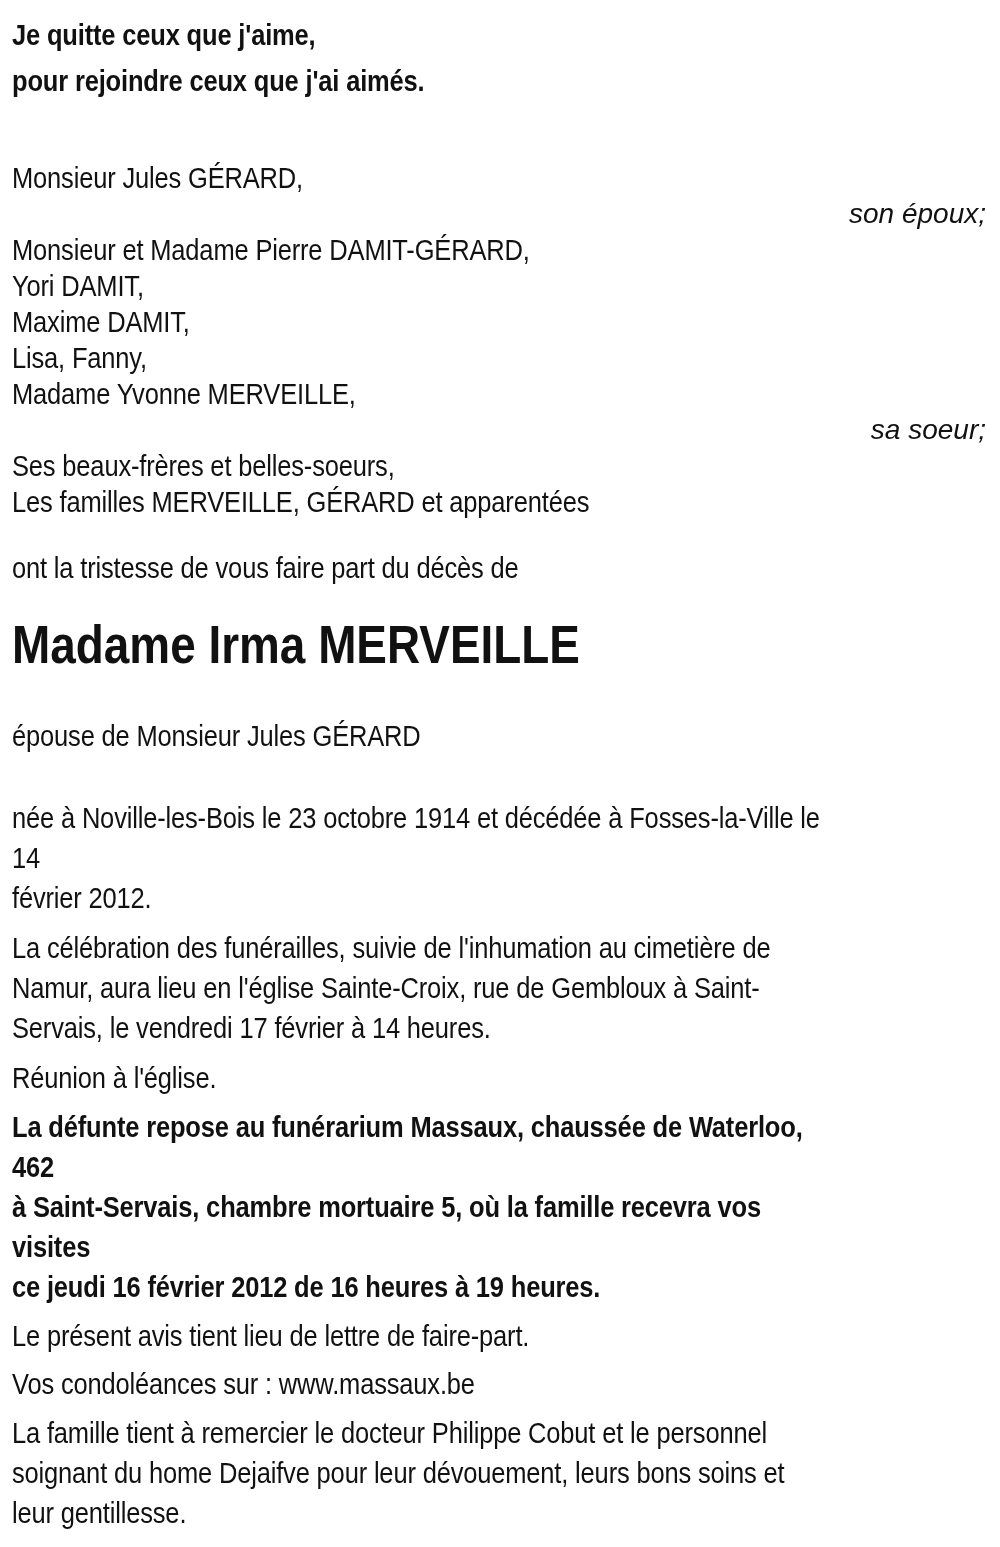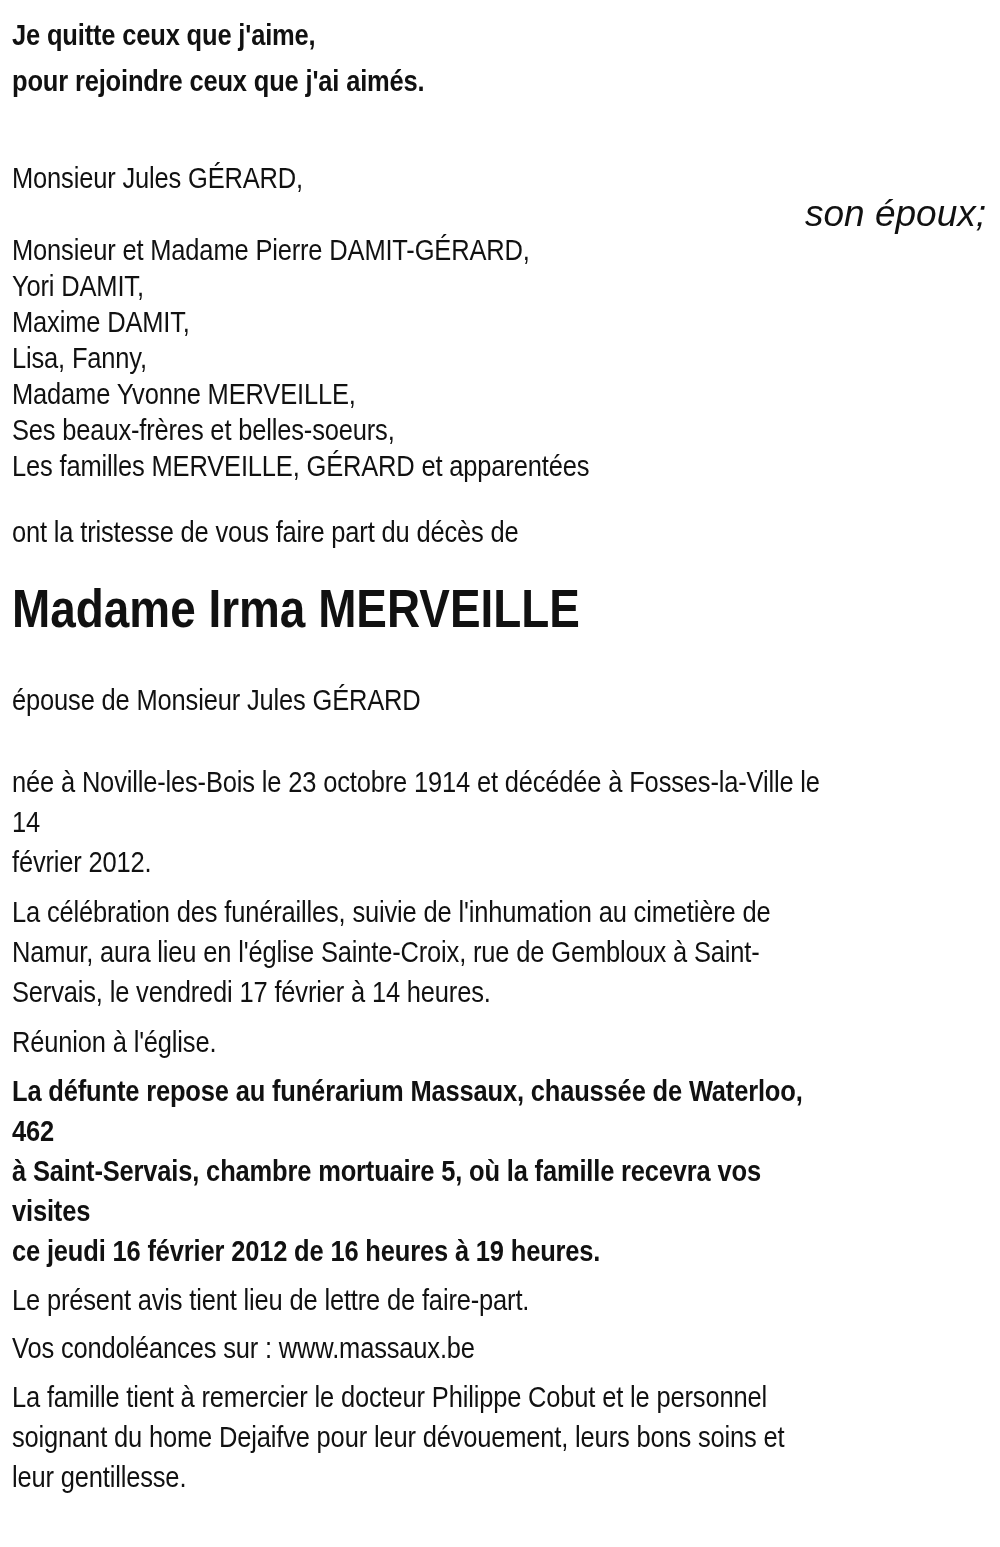--- a/index.html
+++ b/index.html
@@ -20,21 +20,21 @@
     white-space: pre-line;
     letter-spacing: -0.2px;
   }
   
   .cond {
     transform: scaleX(0.85);
     transform-origin: 0 0;
   }
   
   .rel {
-    font-size: 37px;
+    font-size: 28px;
     line-height: 36px;
     font-style: italic;
     text-align: right;
     white-space: pre-line;
   }
   .b { font-weight: 700; }
   .epigraph {
     font-size: 30px;
     line-height: 46px;
     font-weight: 700;
@@ -81,20 +81,21 @@
   <div class="line cond">Monsieur Jules GÉRARD,</div>
   <div class="rel">son époux;</div>
 
   <div class="line cond">Monsieur et Madame Pierre DAMIT-GÉRARD,</div>
 
   <div class="line cond">Yori DAMIT,
 Maxime DAMIT,
 Lisa, Fanny,</div>
 
   <div class="line cond">Madame Yvonne MERVEILLE,</div>
+  <div class="rel">sa soeur;</div>
 
   <div class="line cond">Ses beaux-frères et belles-soeurs,
 Les familles MERVEILLE, GÉRARD et apparentées</div>
 
   <div id="announcement" class="line cond">ont la tristesse de vous faire part du décès de</div>
 
   <h1 id="deceased-name" style="margin-bottom:0;">Madame Irma MERVEILLE</h1>
 
   <div id="spouse-line" class="line cond">épouse de Monsieur Jules GÉRARD</div>
 

